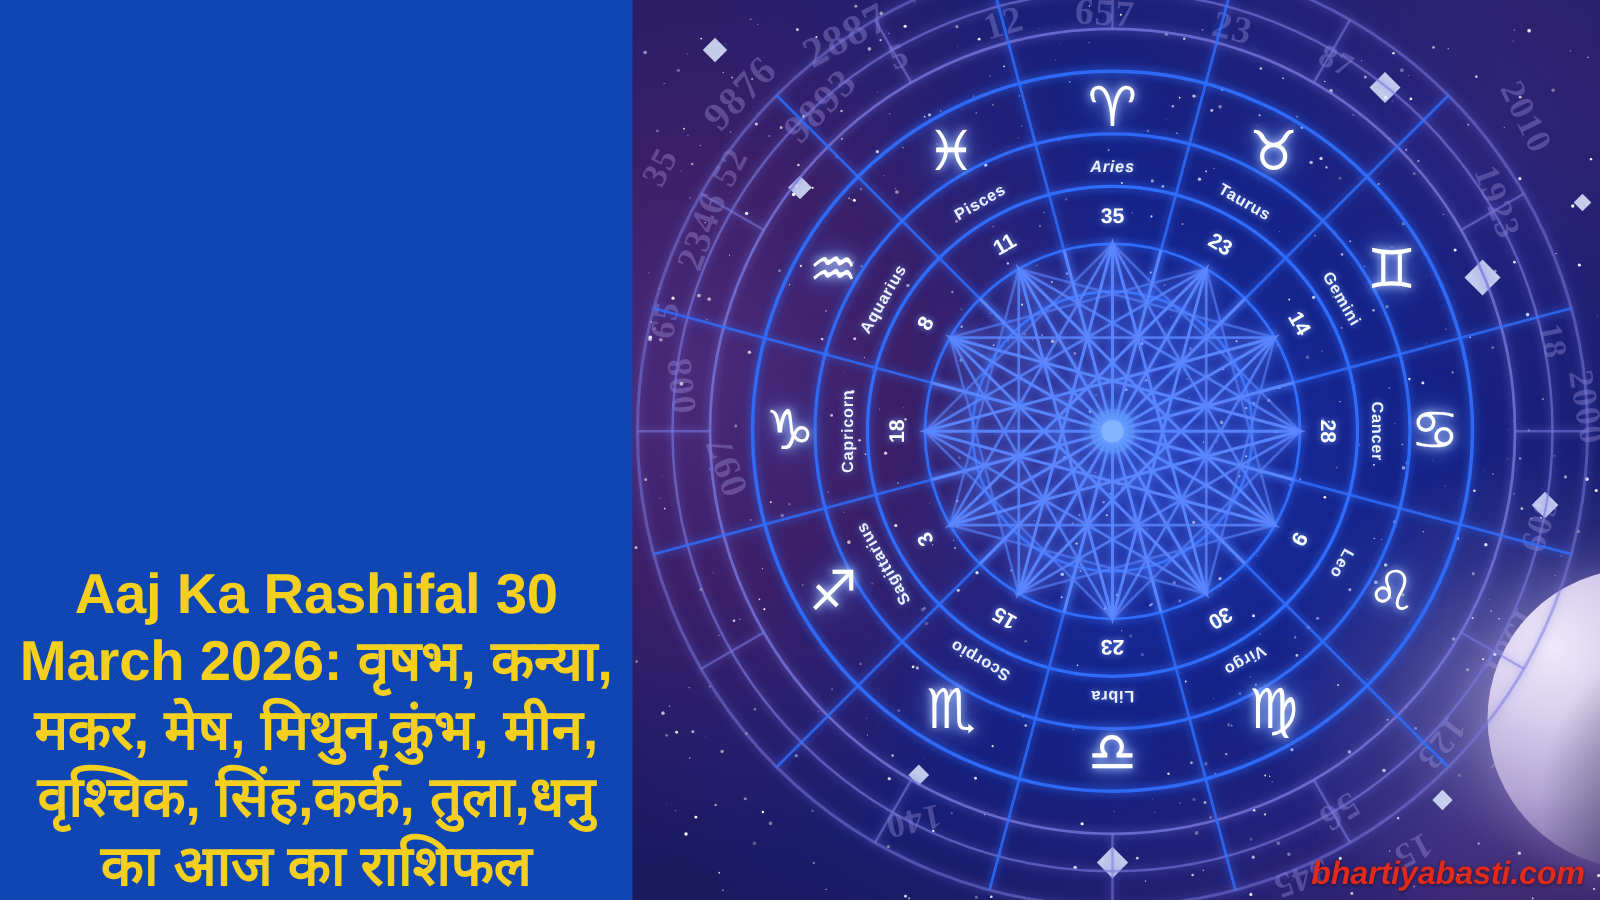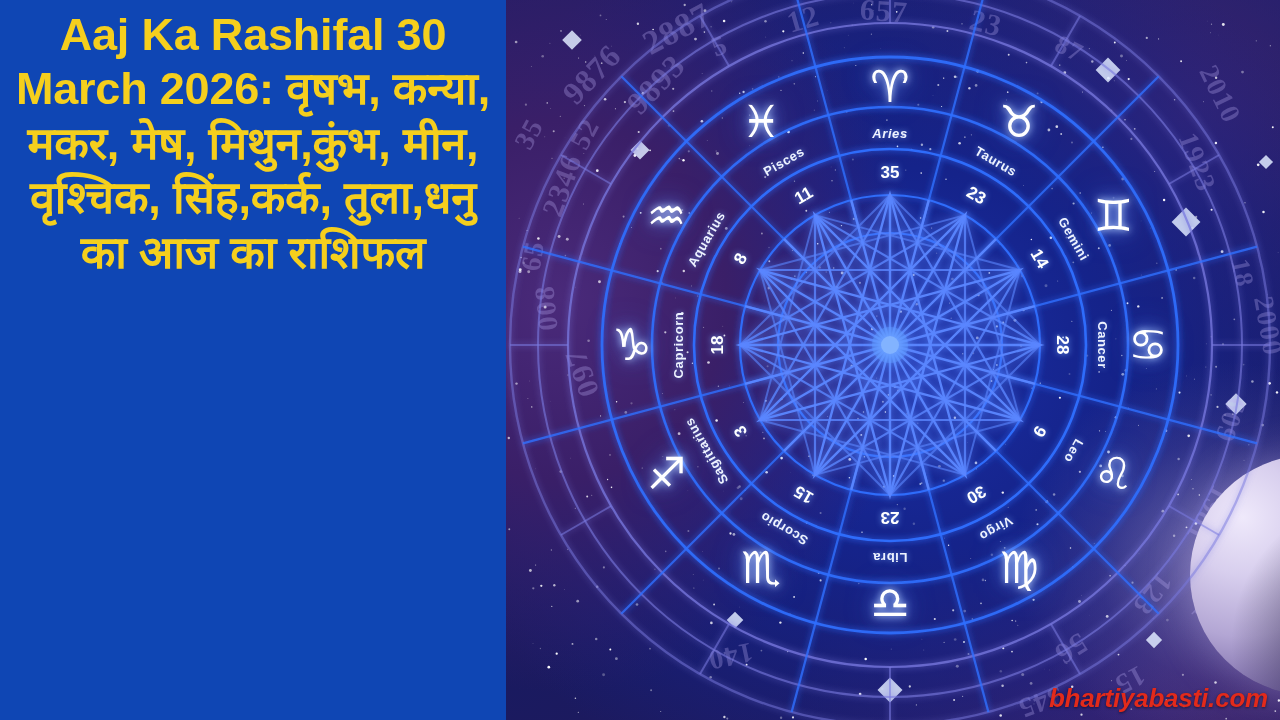--- a/index.html
+++ b/index.html
@@ -60,21 +60,21 @@
   .signnum{
     position:absolute; transform-origin:50% 50%;
     color:#ffffff; font-size:17px; font-weight:700;
     white-space:nowrap; text-shadow:0 0 6px rgba(120,170,255,.9);
   }
 
   
   #panel{
     position:absolute; left:0; top:0; width:506px; height:720px;
     background:#0f46b4;
-    display:flex; align-items:flex-start; justify-content:center;
+    display:flex; align-items:flex-end; justify-content:center;
     padding:8px 6px 0 6px;
     z-index:40;
   }
   #headline{
     color:#f5cf1d;
     font-size:45px; line-height:1.21; font-weight:700; text-align:center;
     letter-spacing:-.2px;
     font-family:"Liberation Sans","DejaVu Sans",sans-serif;
     width:100%;
   }

